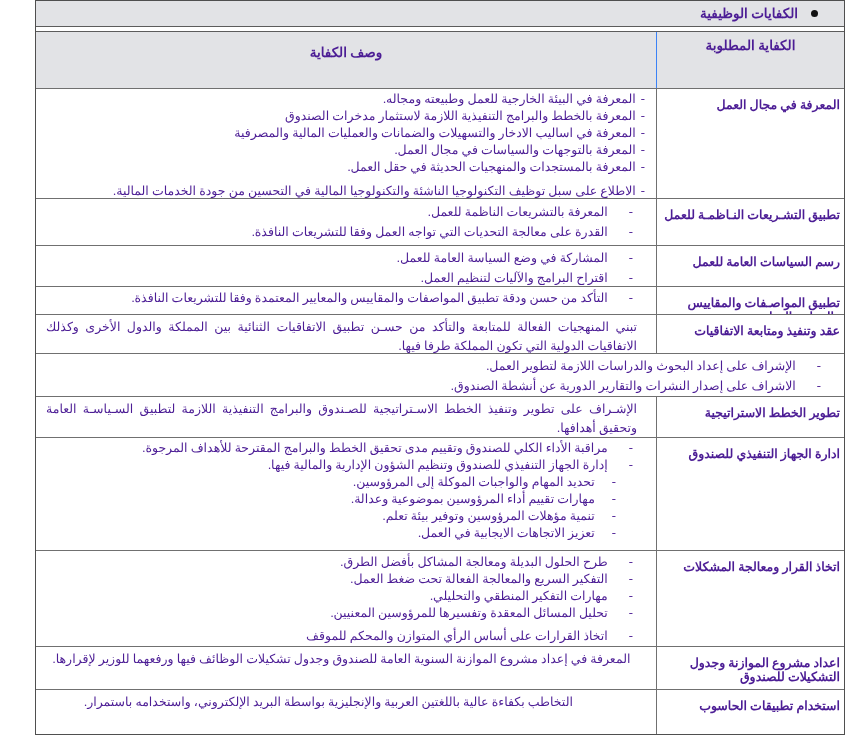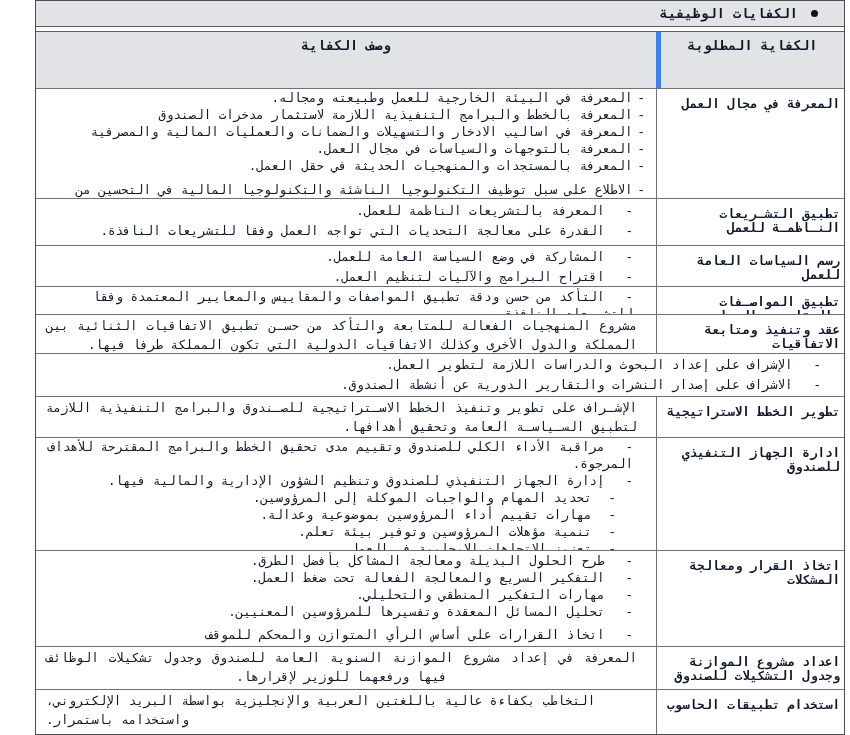--- a/index.html
+++ b/index.html
@@ -1,18 +1,18 @@
 <!DOCTYPE html>
 <html lang="ar" dir="rtl"><head>
 <meta charset="utf-8">
 <style>
   html,body { margin:0; padding:0; background:#ffffff; }
   .page {
     position:relative; width:850px; height:735px; background:#ffffff;
-    font-family:Liberation Mono, monospace; color:#0f172a; overflow:hidden;
+    font-family:Liberation Serif, serif; color:#4c1d95; overflow:hidden;
     direction:rtl;
   }
   .doc {
     position:absolute; top:0; right:5px; width:810px;
     border:1px solid #4f4f4f; box-sizing:border-box; background:#fff;
   }
   .title-row {
     height:25px; background:#e2e3e6; display:flex; align-items:center;
     padding-right:26px; box-sizing:border-box;
   }
@@ -23,40 +23,40 @@
   .gap-row { height:4px; background:#ffffff; border-top:1px solid #5c5c5c; }
   .hdr-row { display:flex; height:57px; border-top:1px solid #5c5c5c; background:#e2e3e6; box-sizing:border-box; }
   .row { display:flex; border-top:1px solid #707070; background:#fff; box-sizing:border-box; }
   .comp {
     width:188px; flex:0 0 auto; border-left:1px solid #707070; box-sizing:border-box;
     font-weight:bold; font-size:12.5px; line-height:1.14; padding:9px 4px 2px 3px;
     overflow:hidden;
   }
   .desc { flex:1 1 auto; font-size:12.5px; padding:2px 7px 2px 6px; box-sizing:border-box; overflow:hidden; }
   .hdr-cell { font-weight:bold; font-size:13.5px; text-align:center; padding-top:5px; box-sizing:border-box; }
-  .hdr-comp { width:188px; flex:0 0 auto; border-left:5px solid #3b82f6; }
-  .hdr-desc { flex:1 1 auto; }
+  .hdr-comp { width:188px; flex:0 0 auto; border-left:1px solid #3b82f6; }
+  .hdr-desc { flex:1 1 auto;margin-top:7px; }
   .item { line-height:17px; }
   .item .dash { display:inline-block; }
   .li-inline { padding-right:4px; }
   .li-inline .dash { margin-left:5px; }
   .li-tab { padding-right:16px; }
   .li-tab .dash { margin-left:21px; }
   .li-deep { padding-right:33px; }
   .li-deep .dash { margin-left:17px; }
   .loose .item { line-height:20px; }
   .gap-top { margin-top:7px; }
   .gap-top-sm { margin-top:6px; }
   .para {
     line-height:19px; text-align:justify; text-align-last:right;
     padding:1px 12px 0 4px;
   }
   .para.center-last { text-align-last:center; }
   .pad-top { padding-top:3px; }
-  .cont-line { line-height:19px; text-align:left; padding:0 38px 0 4px; }
+  .cont-line { line-height:19px; text-align:center; padding:0 38px 0 4px; }
   .r-h110 { height:110px; } .r-h47 { height:47px; } .r-h41 { height:41px; }
   .r-h28 { height:28px; } .r-h39 { height:39px; } .r-h43 { height:43px; }
   .r-h113 { height:113px; } .r-h96 { height:96px; } .r-h45 { height:45px; }
 </style>
 </head>
 <body>
 
 <div class="page">
   <div class="doc">
 
@@ -103,21 +103,21 @@
     <div class="row r-h28">
       <div class="comp">تطبيق المواصـفات والمقاييس والمعايير الدولية</div>
       <div class="desc pad-top">
         <div class="item li-tab"><span class="dash">-</span><span>التأكد من حسن ودقة تطبيق المواصفات والمقاييس والمعايير المعتمدة وفقا للتشريعات النافذة.</span></div>
       </div>
     </div>
 
     <div class="row r-h39">
       <div class="comp">عقد وتنفيذ ومتابعة الاتفاقيات</div>
       <div class="desc">
-        <div class="para">مشروع المنهجيات الفعالة للمتابعة والتأكد من حسـن تطبيق الاتفاقيات الثنائية بين المملكة والدول الأخرى وكذلك الاتفاقيات الدولية التي تكون المملكة طرفا فيها.</div>
+        <div class="para">تبني المنهجيات الفعالة للمتابعة والتأكد من حسـن تطبيق الاتفاقيات الثنائية بين المملكة والدول الأخرى وكذلك الاتفاقيات الدولية التي تكون المملكة طرفا فيها.</div>
       </div>
     </div>
 
     <div class="row r-h43 loose">
       <div class="desc">
         <div class="item li-tab"><span class="dash">-</span><span>الإشراف على إعداد البحوث والدراسات اللازمة لتطوير العمل.</span></div>
         <div class="item li-tab"><span class="dash">-</span><span>الاشراف على إصدار النشرات والتقارير الدورية عن أنشطة الصندوق.</span></div>
       </div>
     </div>
 

